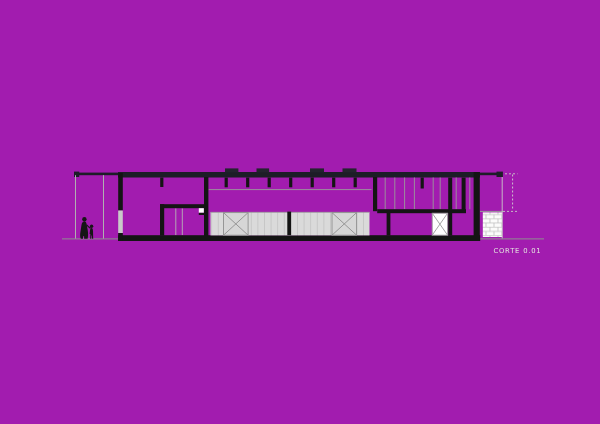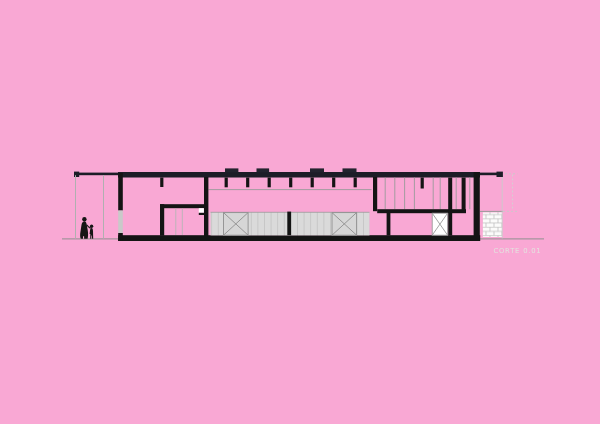--- a/index.html
+++ b/index.html
@@ -1,16 +1,16 @@
 <!DOCTYPE html>
 <html><head>
 <meta charset="utf-8">
 <style>
   html,body{margin:0;padding:0;background:#ffffff;}
-  .canvas{position:relative;width:600px;height:424px;background:#f9a8d4;overflow:hidden;
+  .canvas{position:relative;width:600px;height:424px;background:#a21caf;overflow:hidden;
           font-family:"DejaVu Sans", sans-serif;}
   svg{position:absolute;left:0;top:0;display:block;}
   text.section-label{font-family:"DejaVu Sans", sans-serif;font-size:6.8px;letter-spacing:0.8px;}
 </style>
 </head>
 <body>
 
 <div class="canvas">
 <svg width="600" height="424" viewBox="0 0 600 424">
   <defs>

